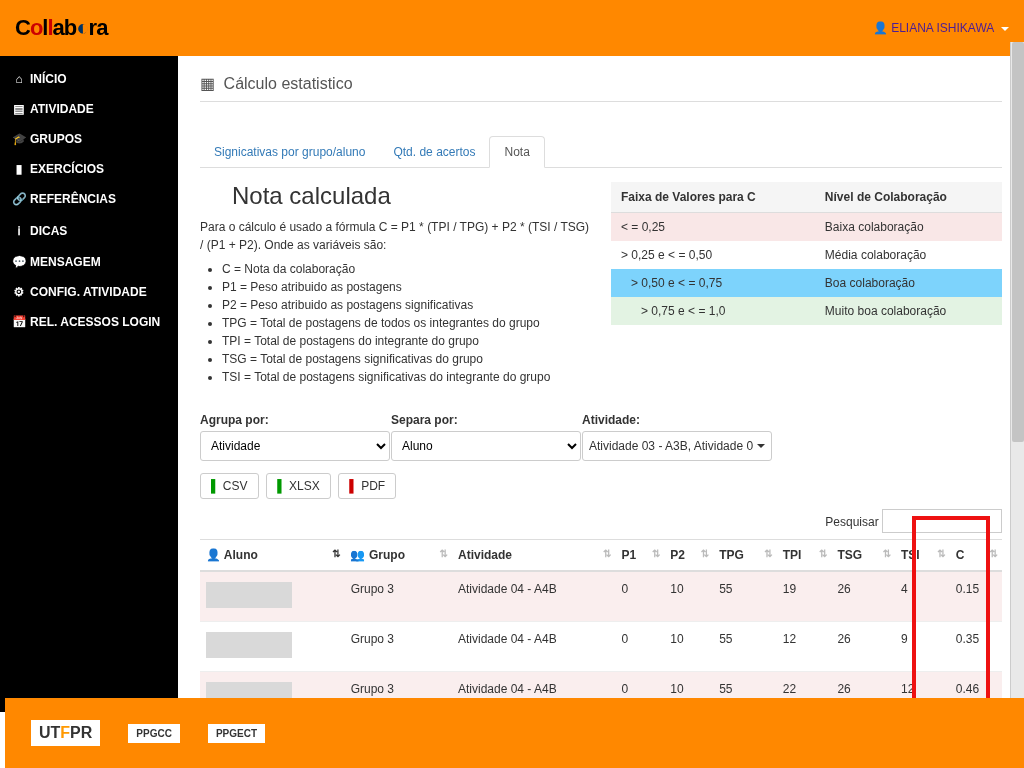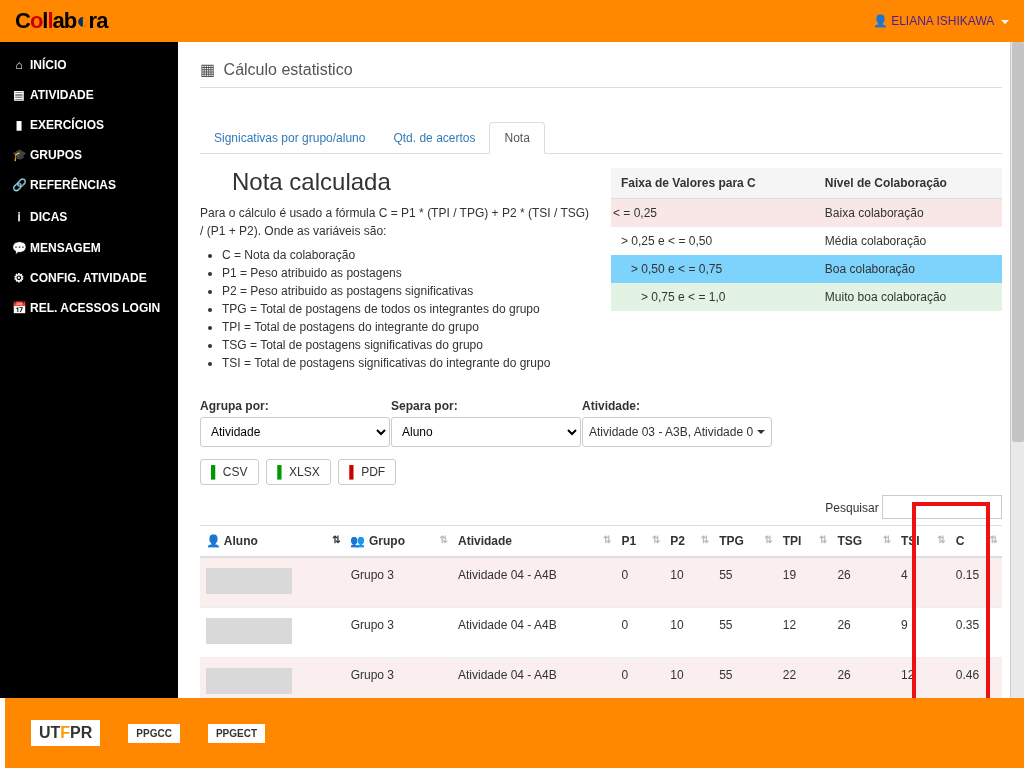--- a/index.html
+++ b/index.html
@@ -1,17 +1,17 @@
 <!DOCTYPE html>
 <html><head>
 <meta charset="utf-8">
 <style>
 * { box-sizing: border-box; margin: 0; padding: 0; }
 body { font-family: "Helvetica Neue", Helvetica, Arial, sans-serif; font-size: 13px; color: #333; background: #fff; width: 1024px; height: 768px; overflow: hidden; position: relative; }
-.topbar { background: #ff8800; height: 42px; display: flex; align-items: center; justify-content: space-between; padding: 0 15px; }
+.topbar { background: #ff8800; height: 56px; display: flex; align-items: center; justify-content: space-between; padding: 0 15px; }
 .logo { font-weight: bold; font-size: 22px; color: #000; letter-spacing: -1px; }
 .logo .red { color: #c00; }
 .logo .blue { color: #003366; }
 .user-menu { color: #4c1d95; font-size: 12px; cursor: pointer; }
 .user-menu .caret { display:inline-block; width:0;height:0;border-left:4px solid transparent;border-right:4px solid transparent;border-top:4px solid #fff; vertical-align: middle; margin-left:4px;}
 .layout { display: flex; height: 656px; }
 .sidebar { width: 178px; background: #000; color: #fff; padding-top: 8px; flex-shrink:0; }
 .sidebar a { display: block; color: #fff; text-decoration: none; padding: 8px 12px; font-size: 12px; font-weight: bold; }
 .sidebar .ico { display:inline-block; width:14px; margin-right:4px; text-align:center; }
 .main { flex: 1; background: #fff; padding: 18px 22px 0 22px; overflow: hidden; position: relative; }
@@ -66,22 +66,22 @@
     <span>👤</span>
     <span>ELIANA ISHIKAWA</span>
     <span class="caret"></span>
   </div>
 </div>
 
 <div class="layout">
   <div class="sidebar" id="sidebar">
       <a href="#"><span class="ico">⌂</span>INÍCIO</a>
       <a href="#"><span class="ico">▤</span>ATIVIDADE</a>
+      <a href="#"><span class="ico">🎓</span>GRUPOS</a>
       <a href="#"><span class="ico">▮</span>EXERCÍCIOS</a>
-      <a href="#"><span class="ico">🎓</span>GRUPOS</a>
       <a href="#"><span class="ico">🔗</span>REFERÊNCIAS</a>
       <a href="#"><span class="ico">ℹ</span>DICAS</a>
       <a href="#"><span class="ico">💬</span>MENSAGEM</a>
       <a href="#"><span class="ico">⚙</span>CONFIG. ATIVIDADE</a>
       <a href="#"><span class="ico">📅</span>REL. ACESSOS LOGIN</a>
     </div>
 
   <div class="main">
     <div class="page-title">
       <span class="ico">▦</span>
@@ -107,21 +107,21 @@
       <div class="col-right">
         <table class="legend-table">
           <thead>
               <tr>
             <th>Faixa de Valores para C</th>
             <th>Nível de Colaboração</th>
           </tr>
             </thead>
           <tbody id="legend-body">
               <tr class="lr-red">
-                <td style="padding-left:2px">&lt; = 0,25</td>
+                <td style="padding-left:10px">&lt; = 0,25</td>
                 <td>Baixa colaboração</td>
               </tr>
               <tr class="lr-white">
                 <td style="padding-left:10px">&gt; 0,25 e &lt; = 0,50</td>
                 <td>Média colaboração</td>
               </tr>
               <tr class="lr-blue">
                 <td style="padding-left:20px">&gt; 0,50 e &lt; = 0,75</td>
                 <td>Boa colaboração</td>
               </tr>

